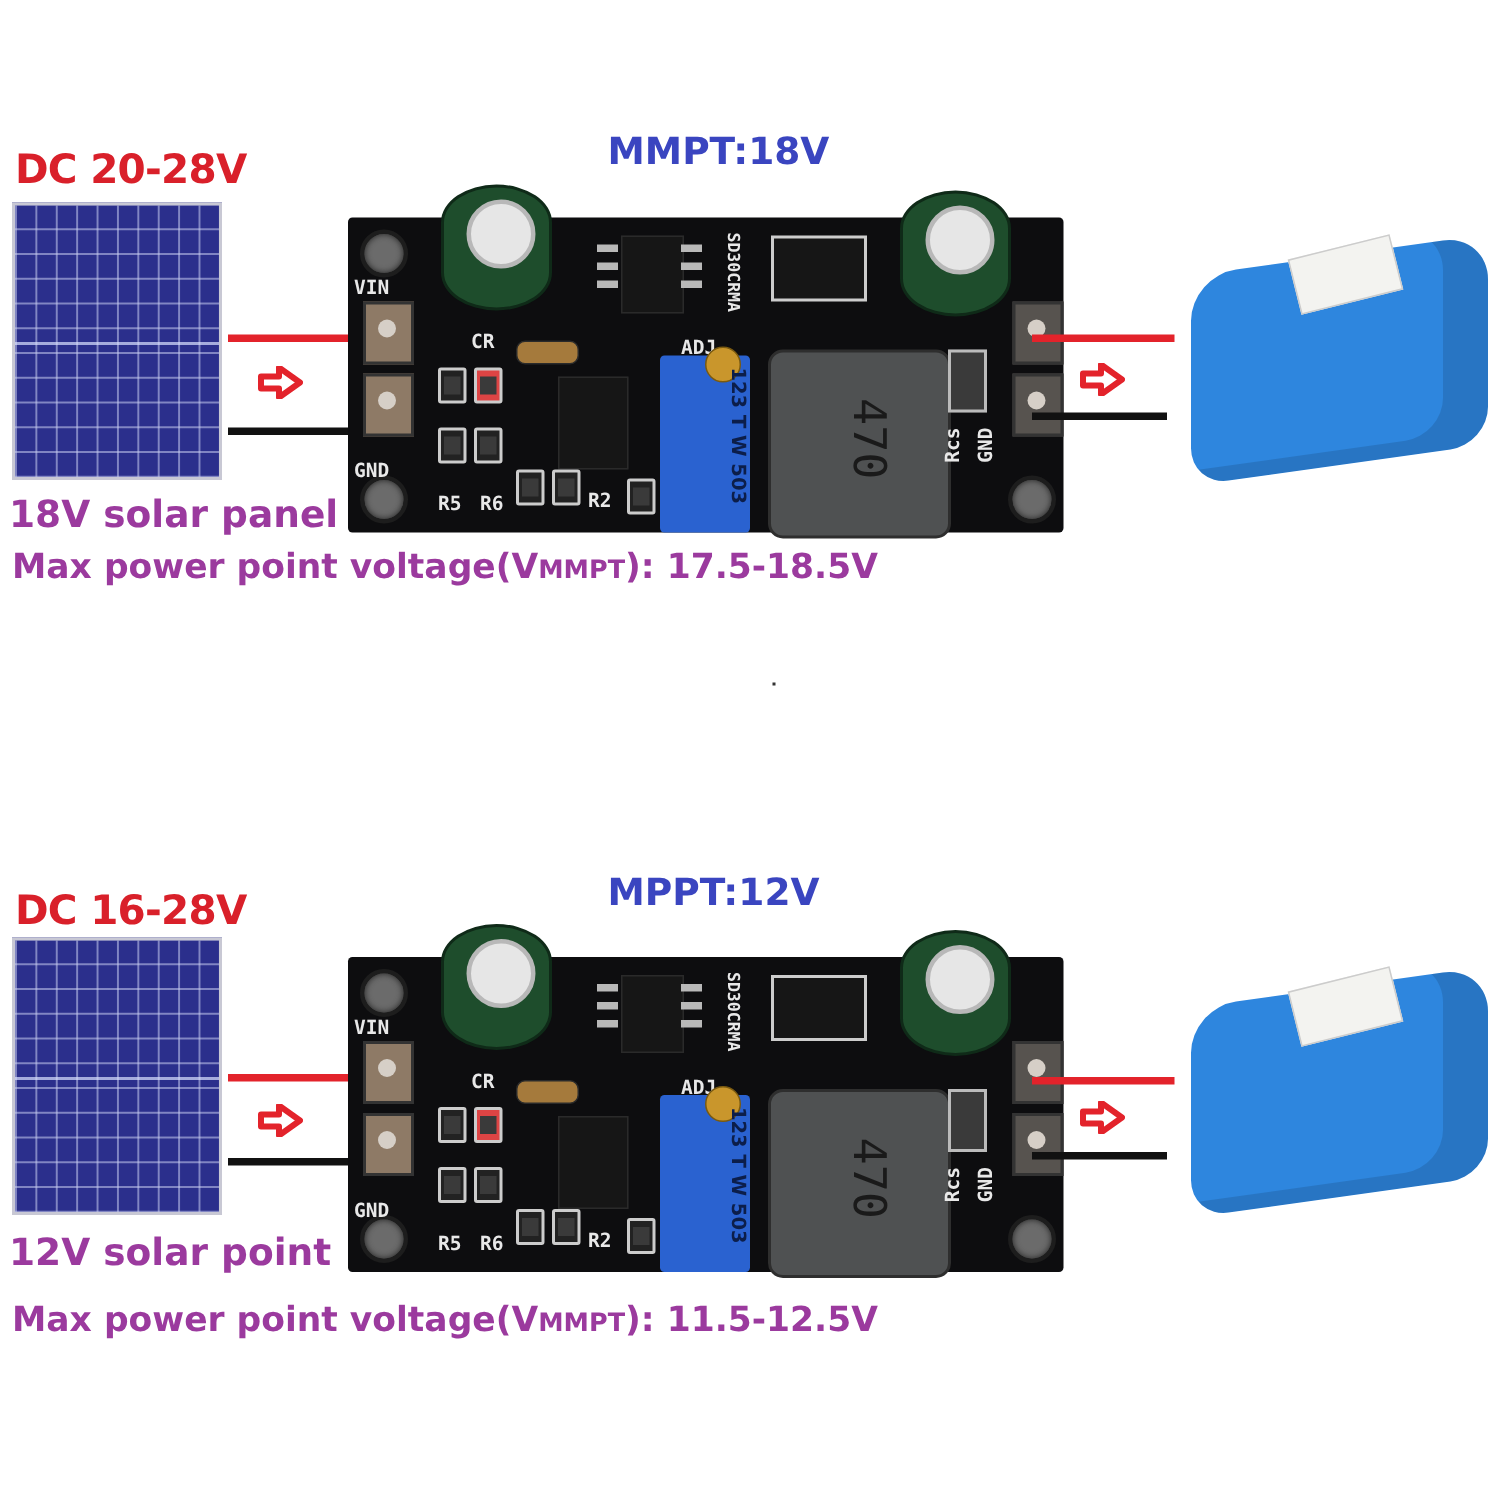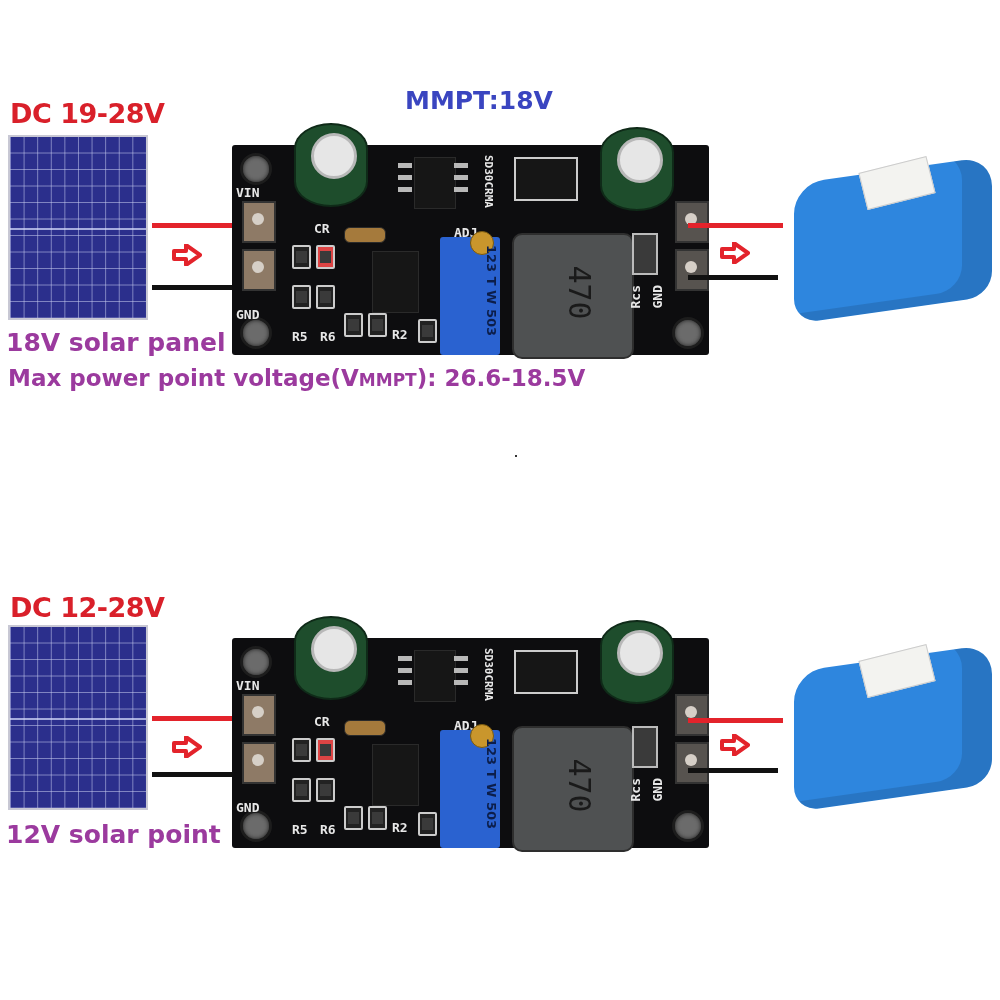--- a/index.html
+++ b/index.html
@@ -41,21 +41,21 @@
   .battery .label{position:absolute;left:80px;top:12px;width:68px;height:36px;background:#f3f3f0;transform:rotate(-14deg);border:1px solid #ccc;}
   .spec-a{position:absolute;left:6px;font-weight:bold;font-size:25px;color:#9b3a9e;}
   .spec-b{position:absolute;left:8px;font-weight:bold;font-size:23px;color:#9b3a9e;}
   .spec-b .sc{font-size:17px;}
   .dot{position:absolute;left:515px;top:455px;width:2px;height:2px;background:#333;}
 </style>
 </head>
 <body>
 
 <div class="panel" id="top">
-  <div class="dc-label" style="top:98px;">DC 19-28V</div>
+  <div class="dc-label" style="top:98px;">DC 20-28V</div>
   <div class="mppt-label" style="top:86px;">MMPT:18V</div>
 
   <div class="solar" style="top:135px;"></div>
 
   <div class="wire red" style="left:152px;top:223px;width:110px;"></div>
   <div class="wire black" style="left:152px;top:285px;width:110px;"></div>
   <svg class="arrow" style="left:172px;top:244px;" viewBox="0 0 30 22">
     <path d="M2 7 H14 V1 L28 11 L14 21 V15 H2 Z" fill="#fff" stroke="#e3232b" stroke-width="4" stroke-linejoin="round"></path>
   </svg>
 
@@ -119,27 +119,28 @@
   <svg class="arrow" style="left:720px;top:242px;" viewBox="0 0 30 22">
     <path d="M2 7 H14 V1 L28 11 L14 21 V15 H2 Z" fill="#fff" stroke="#e3232b" stroke-width="4" stroke-linejoin="round"></path>
   </svg>
 
   <div class="battery" style="top:152px;">
     <div class="body"></div>
     <div class="label"></div>
   </div>
 
   <div class="spec-a" style="top:328px;">18V solar panel</div>
-  <div class="spec-b" style="top:365px;"><span>Max power point voltage(V</span><span class="sc">MMPT</span><span>): 26.6-18.5V</span></div>
+  <div class="spec-b" style="top:365px;"><span>Max power point voltage(V</span><span class="sc">MMPT</span><span>): 17.5-18.5V</span></div>
 </div>
 
 <div class="dot"></div>
 
 <div class="panel" id="bottom">
-  <div class="dc-label" style="top:102px;">DC 12-28V</div>
+  <div class="dc-label" style="top:102px;">DC 16-28V</div>
+  <div class="mppt-label" style="top:90px;">MPPT:12V</div>
 
   <div class="solar" style="top:135px;"></div>
 
   <div class="wire red" style="left:152px;top:226px;width:110px;"></div>
   <div class="wire black" style="left:152px;top:282px;width:110px;"></div>
   <svg class="arrow" style="left:172px;top:246px;" viewBox="0 0 30 22">
     <path d="M2 7 H14 V1 L28 11 L14 21 V15 H2 Z" fill="#fff" stroke="#e3232b" stroke-width="4" stroke-linejoin="round"></path>
   </svg>
 
   <div class="board" style="top:148px;">
@@ -202,13 +203,14 @@
   <svg class="arrow" style="left:720px;top:244px;" viewBox="0 0 30 22">
     <path d="M2 7 H14 V1 L28 11 L14 21 V15 H2 Z" fill="#fff" stroke="#e3232b" stroke-width="4" stroke-linejoin="round"></path>
   </svg>
 
   <div class="battery" style="top:150px;">
     <div class="body"></div>
     <div class="label"></div>
   </div>
 
   <div class="spec-a" style="top:330px;">12V solar point</div>
+  <div class="spec-b" style="top:377px;"><span>Max power point voltage(V</span><span class="sc">MMPT</span><span>): 11.5-12.5V</span></div>
 </div>
 
 </body></html>

